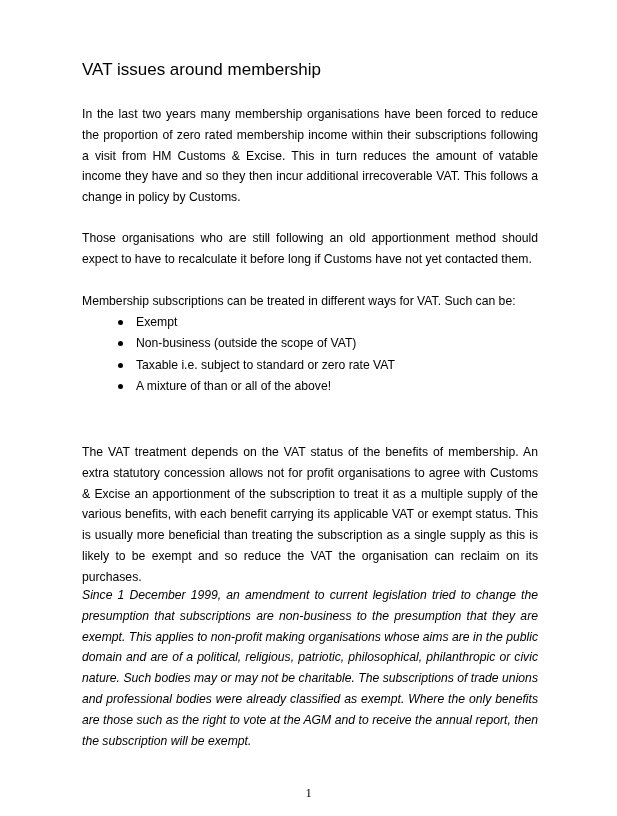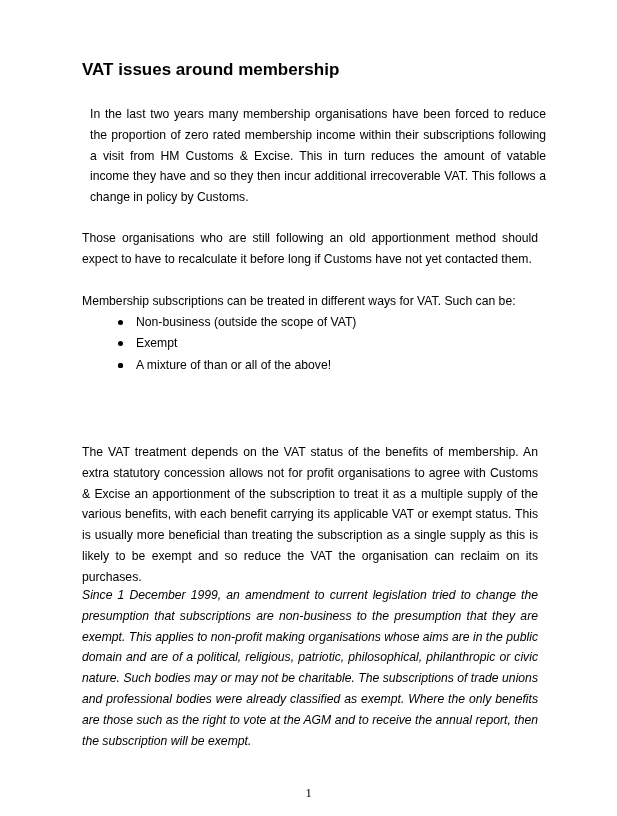--- a/index.html
+++ b/index.html
@@ -20,35 +20,35 @@
       left: 82px;
       top: 0;
       width: 456px;
     }
     .title {
       position: absolute;
       top: 60px;
       left: 0;
       margin: 0;
       font-size: 17px;
-      font-weight: bold;
+      font-weight: normal;
       line-height: 20px;
       white-space: nowrap;
     }
     .para {
       position: absolute;
       left: 0;
       width: 456px;
       margin: 0;
       font-size: 12.2px;
       line-height: 20.8px;
       text-align: justify;
       text-align-last: left;
     }
-    #p1 { top: 104px; margin-left: 8px; }
+    #p1 { top: 104px; }
     #p2 { top: 228px; }
     #p3 { top: 291px; }
     #p4 { top: 442px; }
     #p5 { top: 585px; font-style: italic; }
     .bullets {
       position: absolute;
       top: 312px;
       left: 36px;
       margin: 0;
       padding: 0;
@@ -87,28 +87,29 @@
 <div class="page">
   <h1 class="title">VAT issues around membership</h1>
 
   <p class="para" id="p1">In the last two years many membership organisations have been forced to reduce the proportion of zero rated membership income within their subscriptions following a visit from HM Customs &amp; Excise. This in turn reduces the amount of vatable income they have and so they then incur additional irrecoverable VAT. This follows a change in policy by Customs.</p>
   <p class="para" id="p2">Those organisations who are still following an old apportionment method should expect to have to recalculate it before long if Customs have not yet contacted them.</p>
   <p class="para" id="p3">Membership subscriptions can be treated in different ways for VAT. Such can be:</p>
 
   <ul class="bullets">
     <li>
       <span class="bullet-dot"></span>
+      <span>Exempt</span>
+    </li>
+    <li>
+      <span class="bullet-dot"></span>
       <span>Non-business (outside the scope of VAT)</span>
     </li>
     <li>
       <span class="bullet-dot"></span>
-      <span>Exempt</span>
-    </li>
-    <li>
-      <span class="bullet-dot"></span>
+      <span>Taxable i.e. subject to standard or zero rate VAT</span>
     </li>
     <li>
       <span class="bullet-dot"></span>
       <span>A mixture of than or all of the above!</span>
     </li>
   </ul>
 
   <p class="para" id="p4">The VAT treatment depends on the VAT status of the benefits of membership. An extra statutory concession allows not for profit organisations to agree with Customs &amp; Excise an apportionment of the subscription to treat it as a multiple supply of the various benefits, with each benefit carrying its applicable VAT or exempt status. This is usually more beneficial than treating the subscription as a single supply as this is likely to be exempt and so reduce the VAT the organisation can reclaim on its purchases.</p>
   <p class="para" id="p5">Since 1 December 1999, an amendment to current legislation tried to change the presumption that subscriptions are non-business to the presumption that they are exempt. This applies to non-profit making organisations whose aims are in the public domain and are of a political, religious, patriotic, philosophical, philanthropic or civic nature. Such bodies may or may not be charitable. The subscriptions of trade unions and professional bodies were already classified as exempt. Where the only benefits are those such as the right to vote at the AGM and to receive the annual report, then the subscription will be exempt.</p>
 </div>

